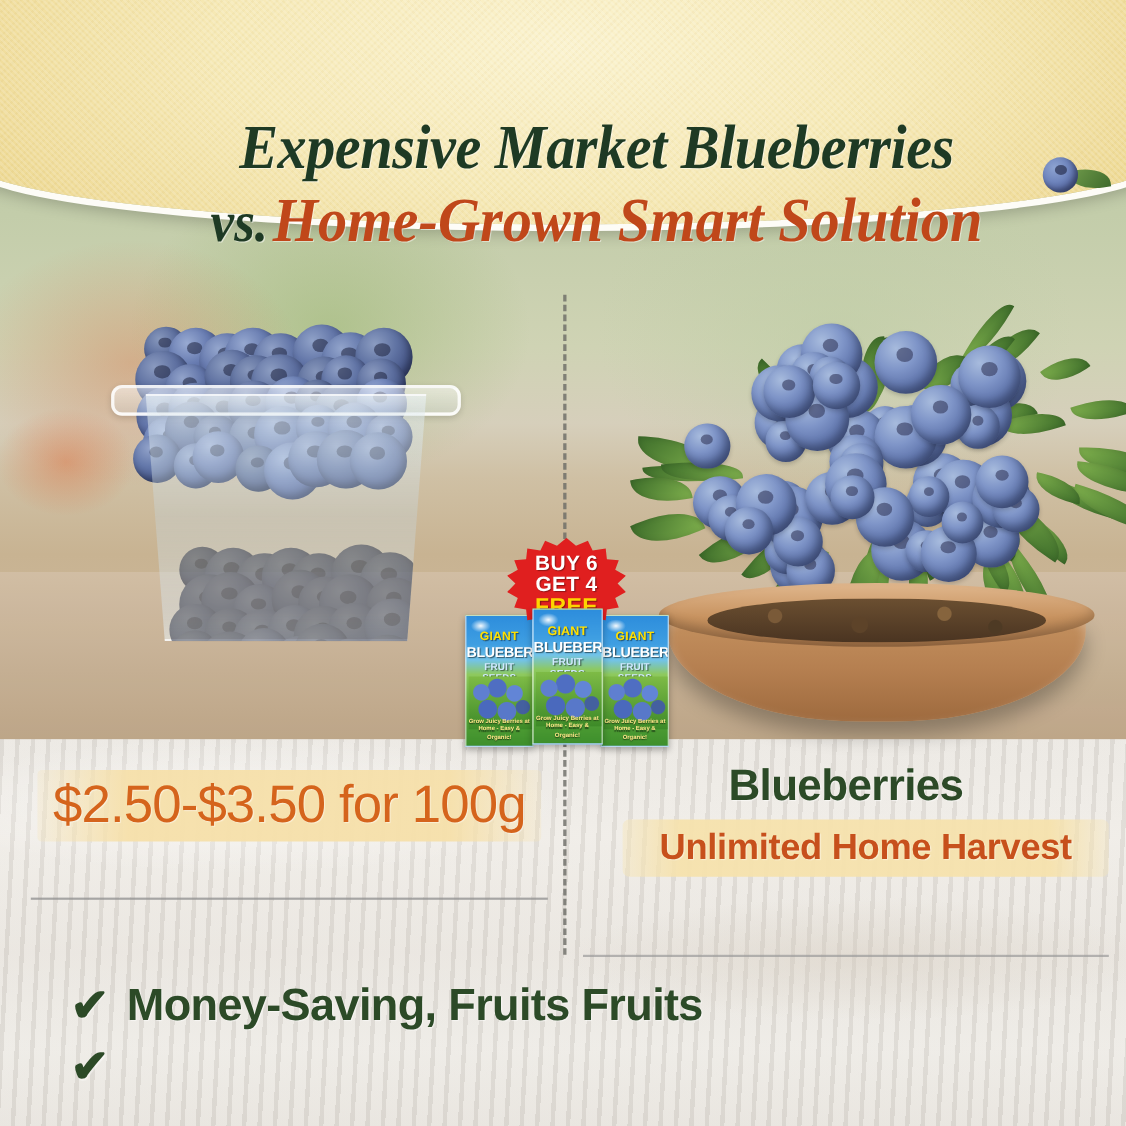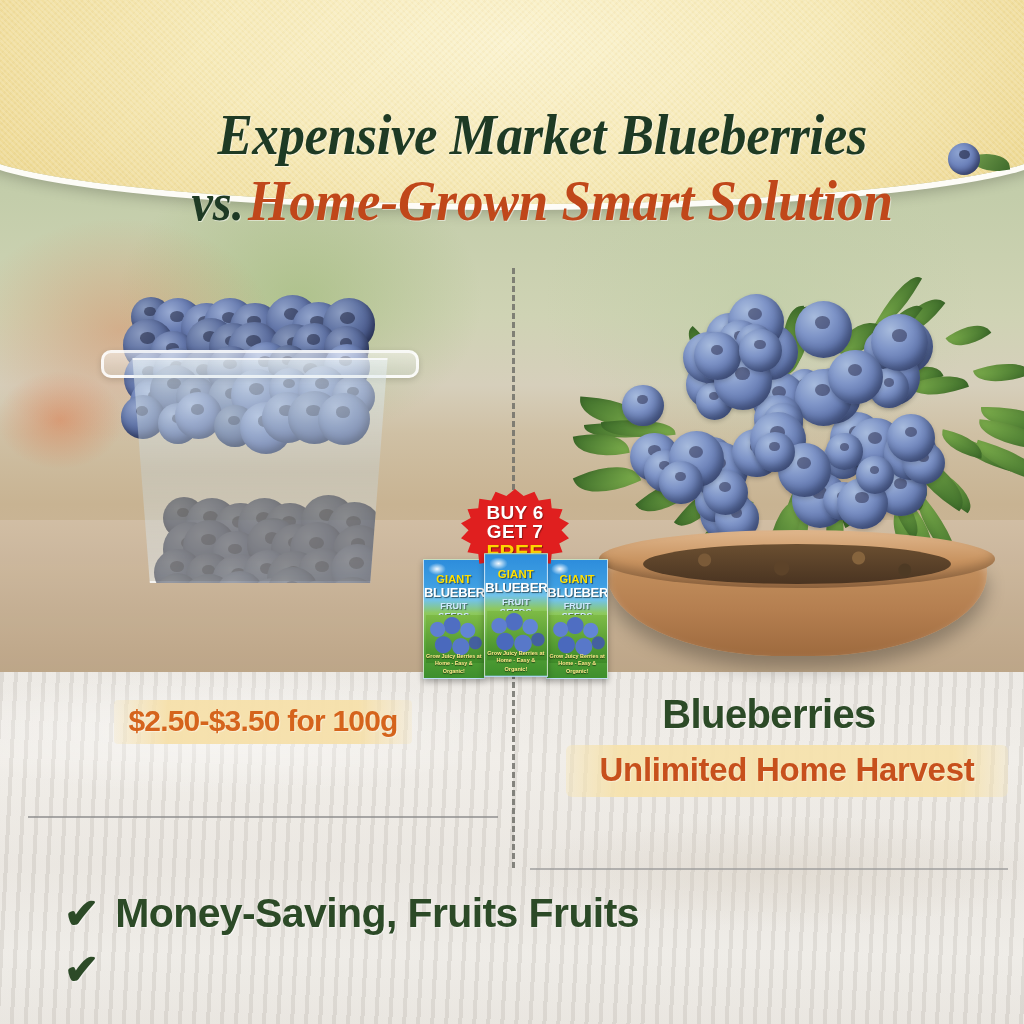--- a/index.html
+++ b/index.html
@@ -263,21 +263,21 @@
     font-size:40px; font-weight:700; color:#9b1414; letter-spacing:-.6px;
     text-shadow:1px 1px 1px rgba(255,255,255,.6);
     line-height:1.1;
   }
   .price-band {
     margin-top:8px; display:inline-block; padding:4px 14px 6px;
     background:linear-gradient(90deg, rgba(246,227,179,.25), rgba(246,224,170,.95) 18%, rgba(246,224,170,.95) 82%, rgba(246,227,179,.25));
     border-radius:4px;
   }
   .price-text {
-    font-size:30px; font-weight:700; color:#d5641c; letter-spacing:-.8px;
+    font-size:48px; font-weight:400; color:#d5641c; letter-spacing:-.8px;
     text-shadow:1px 1px 1px rgba(255,255,255,.5);
   }
   .rule-left {
     position:absolute; left:28px; top:816px; width:470px; height:0;
     border-top:2px solid #8e8e8e; opacity:.75;
   }
 
   .label-home {
     font-size:40px; font-weight:700; color:#2c4a27; letter-spacing:-.6px;
     line-height:1.12;
@@ -533,21 +533,21 @@
       <div class="p-giant">GIANT</div>
       <div class="p-name">BLUEBERRY</div>
       <div class="p-sub">FRUIT SEEDS</div>
       <div class="p-berries"></div>
       <div class="p-foot">Grow Juicy Berries at Home - Easy &amp; Organic!</div>
     </div>
   </div>
 
   <div class="starburst">
     <div class="sb-line1">BUY 6</div>
-    <div class="sb-line2">GET 7</div>
+    <div class="sb-line2">GET 4</div>
     <div class="sb-line3">FREE</div>
   </div>
 
   <div class="banner">
     <div class="banner-noise"></div>
   </div>
   <div class="banner-inner">
     <div class="title-l1">Expensive Market Blueberries</div>
     <div class="title-l2">
       <span class="title-vs">vs.</span>

